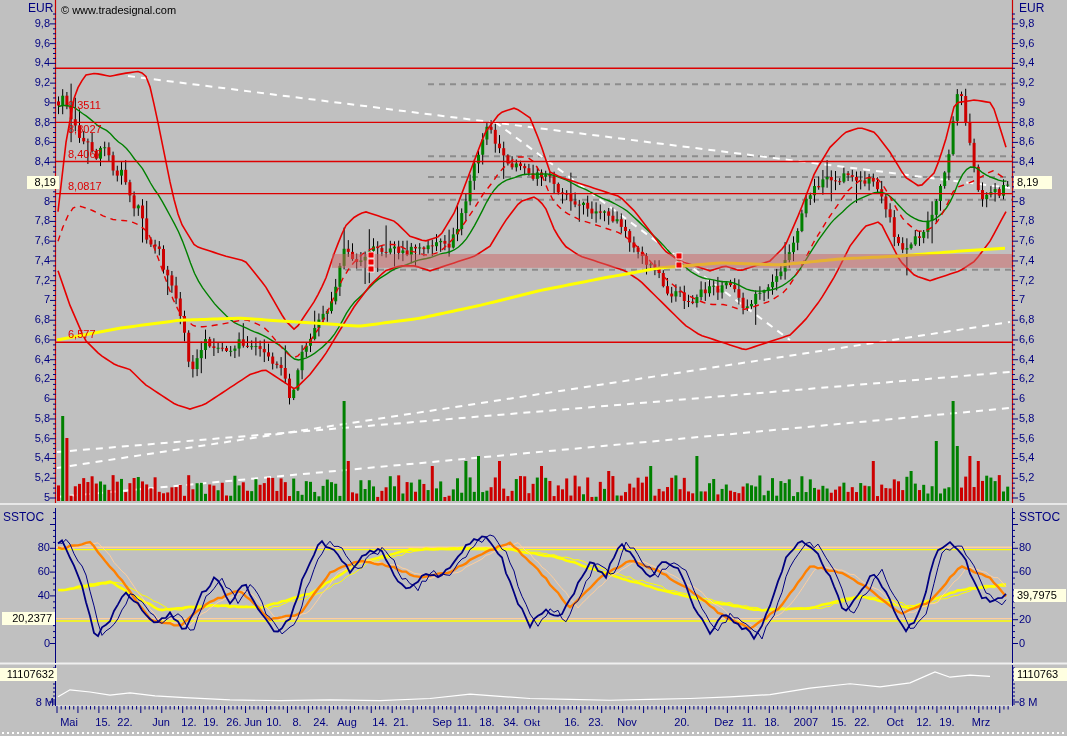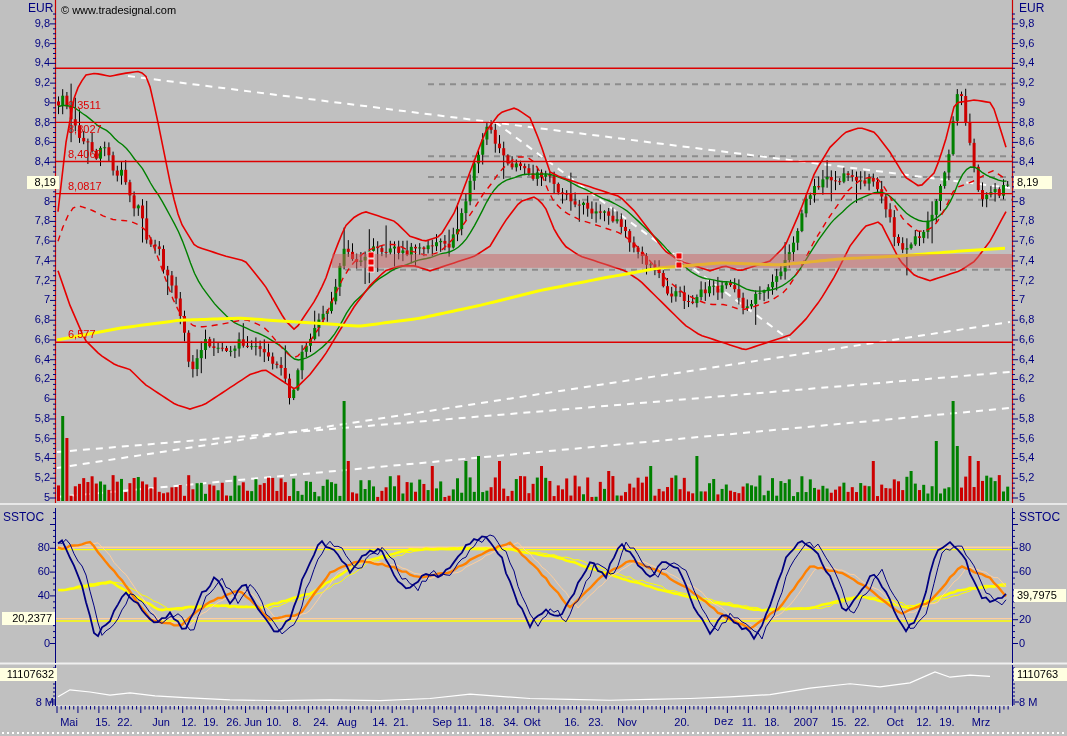--- a/index.html
+++ b/index.html
@@ -1334,27 +1334,27 @@
       <div class="lbl xlab" style="left: 254px; top: 716px;">10.</div>
       <div class="lbl xlab" style="left: 277px; top: 716px;">8.</div>
       <div class="lbl xlab" style="left: 301px; top: 716px;">24.</div>
       <div class="lbl xlab" style="left: 327px; top: 716px;">Aug</div>
       <div class="lbl xlab" style="left: 360px; top: 716px;">14.</div>
       <div class="lbl xlab" style="left: 381px; top: 716px;">21.</div>
       <div class="lbl xlab" style="left: 422px; top: 716px;">Sep</div>
       <div class="lbl xlab" style="left: 444px; top: 716px;">11.</div>
       <div class="lbl xlab" style="left: 467px; top: 716px;">18.</div>
       <div class="lbl xlab" style="left: 491px; top: 716px;">34.</div>
-      <div class="lbl xlab" style="left: 512px; top: 716px;">Okt</div>
+      <div class="lbl xlab" style="left: 512px; top: 716px; font-family: Liberation Serif, serif;">Okt</div>
       <div class="lbl xlab" style="left: 552px; top: 716px;">16.</div>
       <div class="lbl xlab" style="left: 576px; top: 716px;">23.</div>
       <div class="lbl xlab" style="left: 607px; top: 716px;">Nov</div>
       <div class="lbl xlab" style="left: 639px; top: 753px; text-decoration: underline;">13.</div>
       <div class="lbl xlab" style="left: 662px; top: 716px;">20.</div>
-      <div class="lbl xlab" style="left: 704px; top: 716px; font-family: Liberation Mono, monospace;">Dez</div>
+      <div class="lbl xlab" style="left: 704px; top: 716px;">Dez</div>
       <div class="lbl xlab" style="left: 729px; top: 716px;">11.</div>
       <div class="lbl xlab" style="left: 752px; top: 716px;">18.</div>
       <div class="lbl xlab" style="left: 786px; top: 716px;">2007</div>
       <div class="lbl xlab" style="left: 819px; top: 716px;">15.</div>
       <div class="lbl xlab" style="left: 842px; top: 716px;">22.</div>
       <div class="lbl xlab" style="left: 875px; top: 716px;">Oct</div>
       <div class="lbl xlab" style="left: 904px; top: 716px;">12.</div>
       <div class="lbl xlab" style="left: 927px; top: 716px;">19.</div>
       <div class="lbl xlab" style="left: 961px; top: 716px;">Mrz</div>
     </div>

